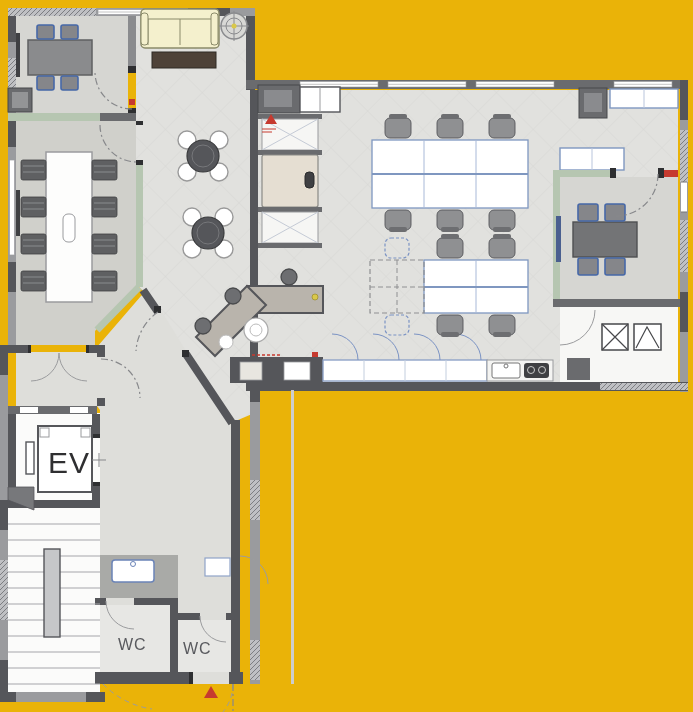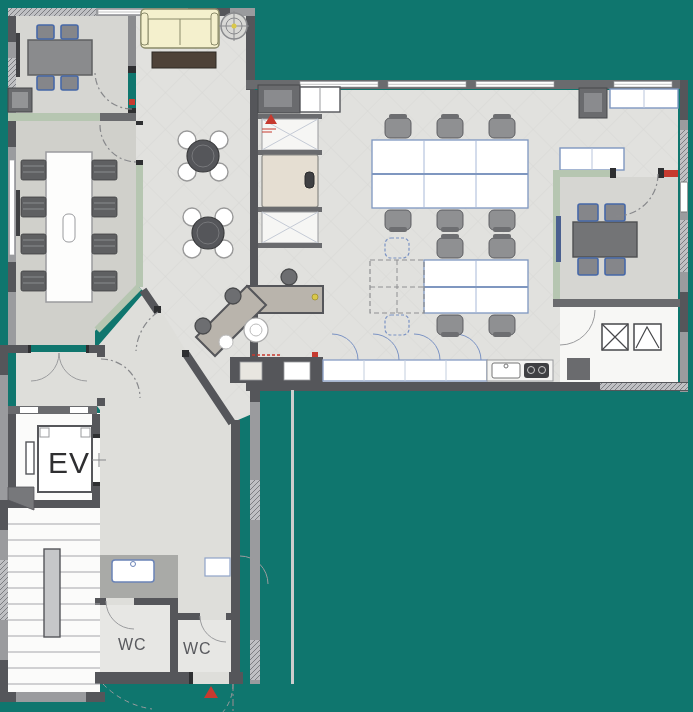--- a/index.html
+++ b/index.html
@@ -1,16 +1,16 @@
 <!DOCTYPE html>
 <html style="--c-wall: #55565a; --c-wallLight: #9a9b9e; --c-wallMid: #6a6b6e; --c-partition: #b6c6b1; --c-partitionEdge: #7e9377; --c-floorHall: #e1e1de; --c-floorRoom: #d6d6d2; --c-floorConf: #d0d0cb; --c-floorCorridor: #dededa; --c-floorWc: #e7e7e4; --c-deskStroke: #7f97c0; --c-deskGrid: #a8b9d8; --c-chairGray: #8f9092; --c-chairDark: #5f6062; --c-chairBlue: #4668a8; --c-tableGray: #737476; --c-counterTop: #b9b4ac; --c-sofaCream: #f4f0cd; --c-sofaEdge: #8a8a6a; --c-woodDark: #4e4238; --c-applianceDark: #3f4043; --c-doorBeige: #e5ded2; --c-blueArc: #7b93c4; --c-sinkBlue: #6b84b8; --c-stool: #6d6e71; --c-red: #c63a2f; --c-yellow: #d9c84a;"><head>
 <meta charset="utf-8">
 <style>
   html,body{margin:0;padding:0;background:#fff;}
-  .plan{width:693px;height:712px;position:relative;background:#0f766e;overflow:hidden;
+  .plan{width:693px;height:712px;position:relative;background:#eab308;overflow:hidden;
         font-family:"Liberation Sans",sans-serif;}
   svg{display:block}
   .wall{fill:var(--c-wall)}
   .wallL{fill:var(--c-wallLight)}
   .wallM{fill:var(--c-wallMid)}
   .jamb{fill:#2e2f31}
   .part{fill:var(--c-partition)}
   .partLn{stroke:var(--c-partition);stroke-width:7;fill:none}
   .red{fill:var(--c-red)}
   .arc{fill:none;stroke:#87888b;stroke-width:1.2;stroke-dasharray:7 3 2 3}

